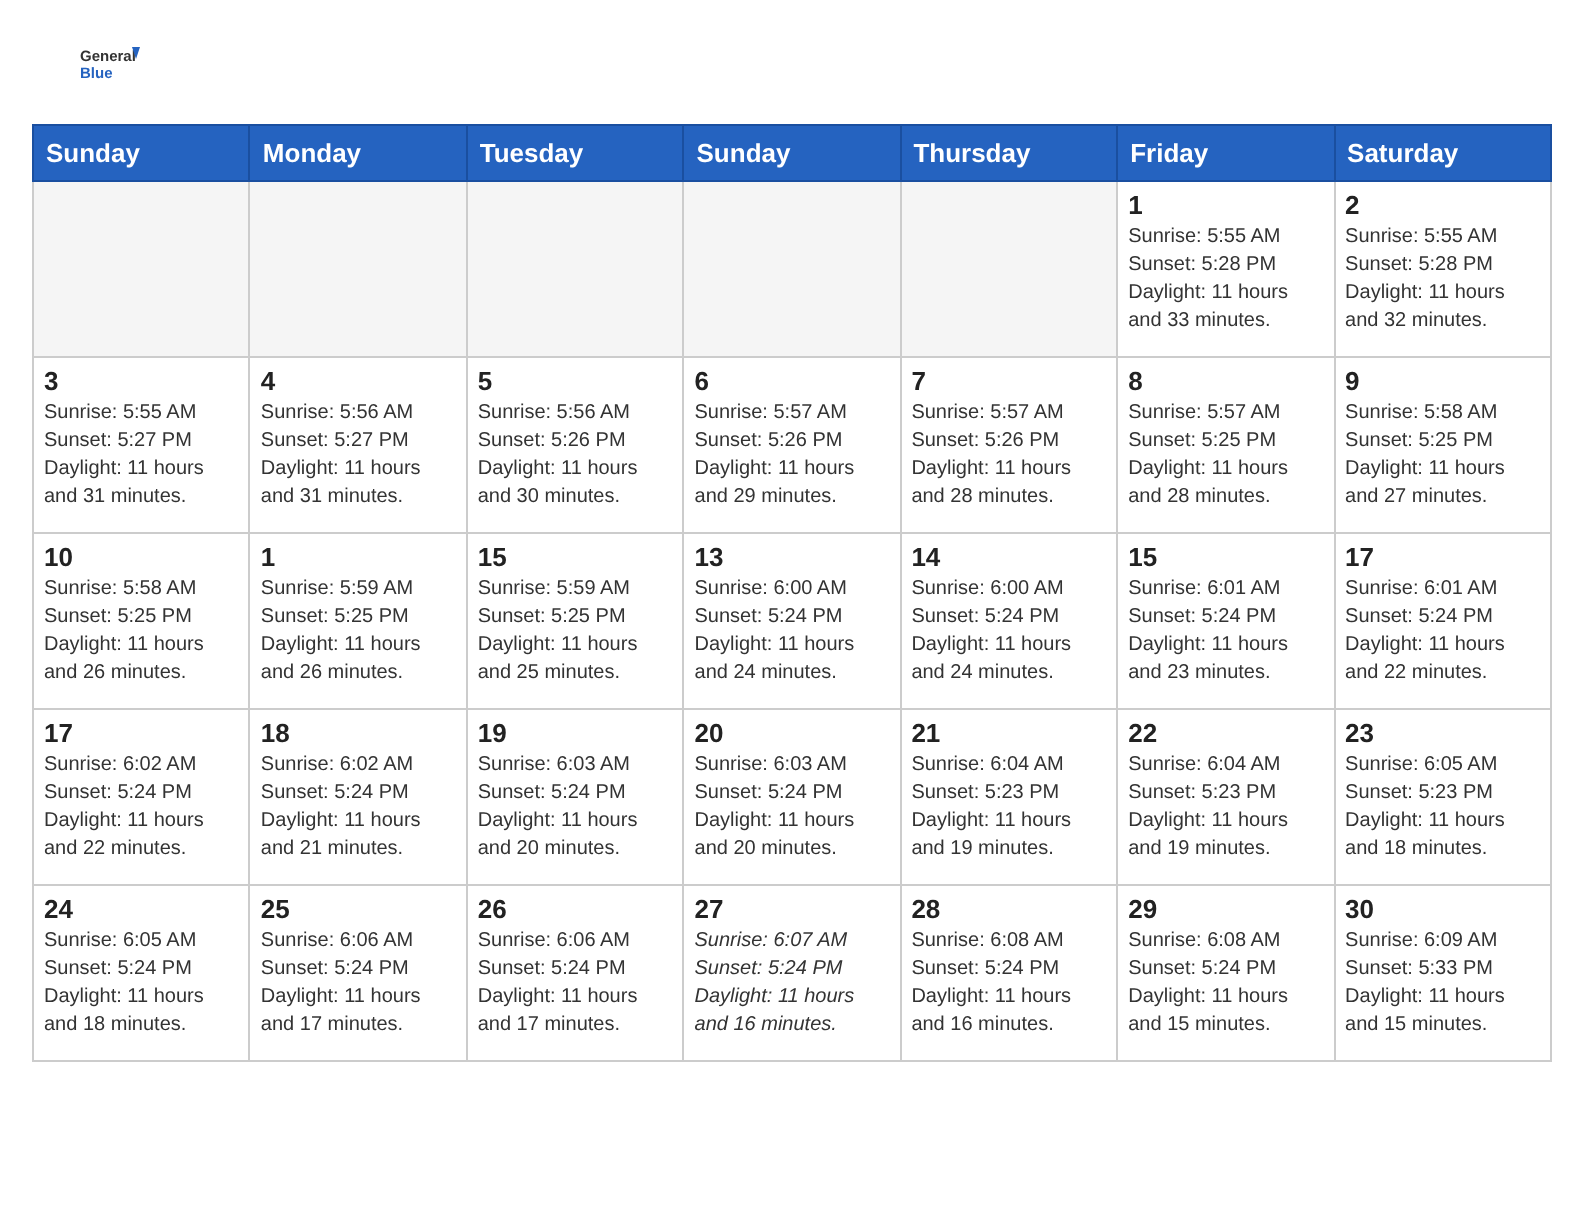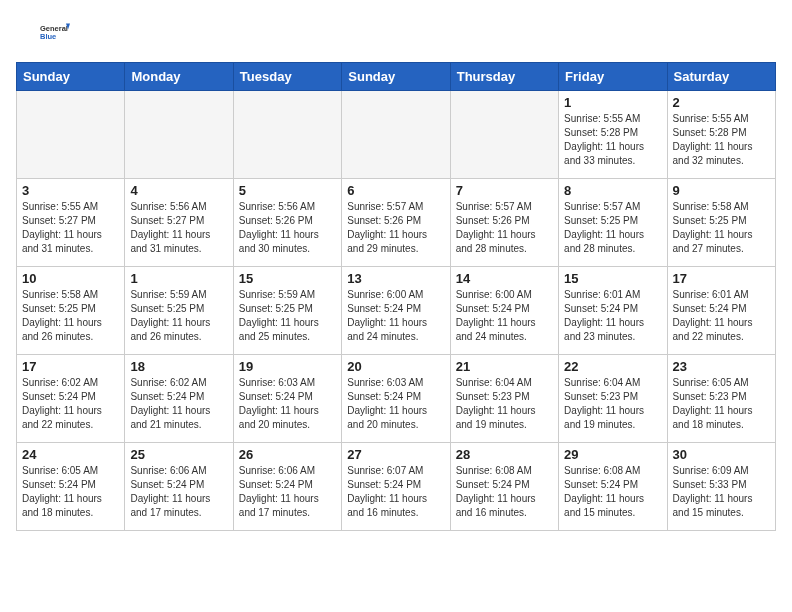--- a/index.html
+++ b/index.html
@@ -268,21 +268,21 @@
 Daylight: 11 hours and 17 minutes.</div>
         </td>
         <td>
           <span class="day-num">26</span>
           <div class="day-info" style="white-space: pre-line;">Sunrise: 6:06 AM
 Sunset: 5:24 PM
 Daylight: 11 hours and 17 minutes.</div>
         </td>
         <td>
           <span class="day-num">27</span>
-          <div class="day-info" style="white-space: pre-line;">Sunrise: 6:07 AM
+          <div class="day-info" style="white-space: pre-line; font-style: italic;">Sunrise: 6:07 AM
 Sunset: 5:24 PM
 Daylight: 11 hours and 16 minutes.</div>
         </td>
         <td>
           <span class="day-num">28</span>
           <div class="day-info" style="white-space: pre-line;">Sunrise: 6:08 AM
 Sunset: 5:24 PM
 Daylight: 11 hours and 16 minutes.</div>
         </td>
         <td>

